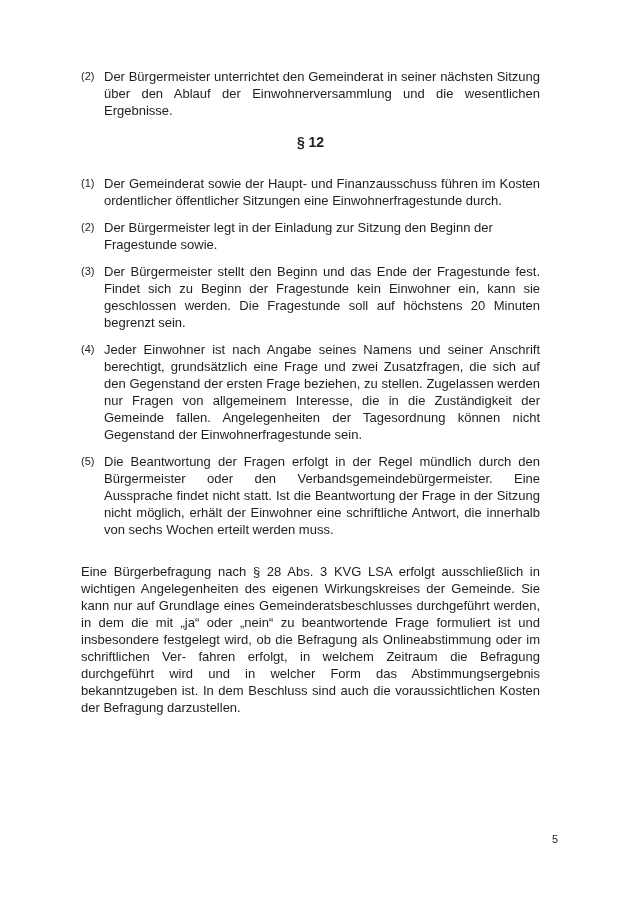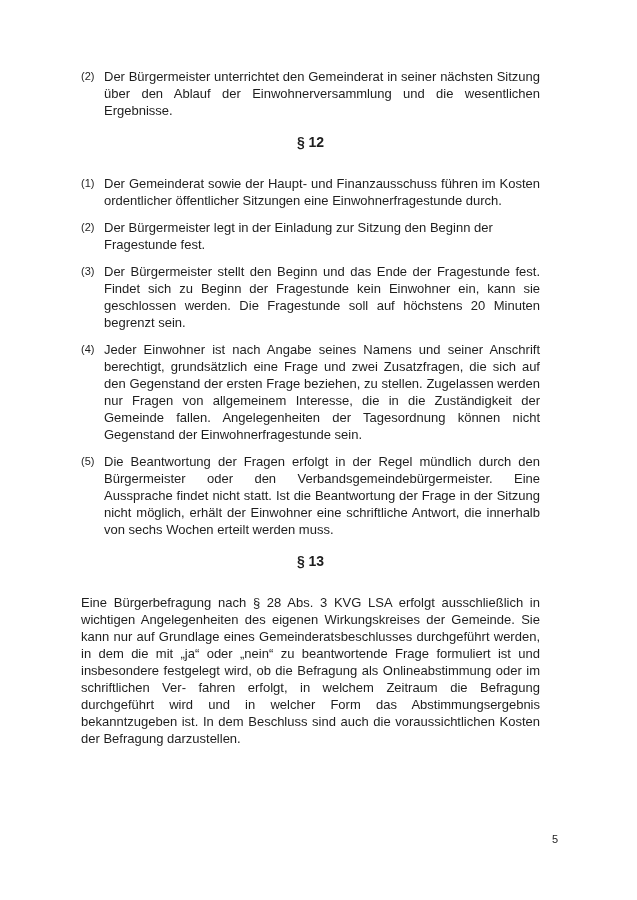--- a/index.html
+++ b/index.html
@@ -80,39 +80,38 @@
     <span class="heading-num">§ 12</span>
   </div>
 
   <div class="list-item">
     <span class="item-num">(1)</span>
     <span class="item-text just">Der Gemeinderat sowie der Haupt- und Finanzausschuss führen im Kosten ordentlicher öffentlicher Sitzungen eine Einwohnerfragestunde durch.</span>
   </div>
 
   <div class="list-item">
     <span class="item-num">(2)</span>
-    <span class="item-text left">Der Bürgermeister legt in der Einladung zur Sitzung den Beginn der Fragestunde fest.</span>
+    <span class="item-text left">Der Bürgermeister legt in der Einladung zur Sitzung den Beginn der Fragestunde sowie.</span>
   </div>
 
   <div class="list-item">
     <span class="item-num">(3)</span>
     <span class="item-text just">Der Bürgermeister stellt den Beginn und das Ende der Fragestunde fest. Findet sich zu Beginn der Fragestunde kein Einwohner ein, kann sie geschlossen werden. Die Fragestunde soll auf höchstens 20 Minuten begrenzt sein.</span>
   </div>
 
   <div class="list-item">
     <span class="item-num">(4)</span>
     <span class="item-text just">Jeder Einwohner ist nach Angabe seines Namens und seiner Anschrift berechtigt, grundsätzlich eine Frage und zwei Zusatzfragen, die sich auf den Gegenstand der ersten Frage beziehen, zu stellen. Zugelassen werden nur Fragen von allgemeinem Interesse, die in die Zuständigkeit der Gemeinde fallen. Angelegenheiten der Tagesordnung können nicht Gegenstand der Einwohnerfragestunde sein.</span>
   </div>
 
   <div class="list-item">
     <span class="item-num">(5)</span>
     <span class="item-text just">Die Beantwortung der Fragen erfolgt in der Regel mündlich durch den Bürgermeister oder den Verbandsgemeindebürgermeister. Eine Aussprache findet nicht statt. Ist die Beantwortung der Frage in der Sitzung nicht möglich, erhält der Einwohner eine schriftliche Antwort, die innerhalb von sechs Wochen erteilt werden muss.</span>
   </div>
 
   <div class="section-heading">
-    <span class="heading-num">§ 13</span>
   </div>
 
   <p class="para just">Eine Bürgerbefragung nach § 28 Abs. 3 KVG LSA erfolgt ausschließlich in wichtigen Angelegenheiten des eigenen Wirkungskreises der Gemeinde. Sie kann nur auf Grundlage eines Gemeinderatsbeschlusses durchgeführt werden, in dem die mit „ja“ oder „nein“ zu beantwortende Frage formuliert ist und insbesondere festgelegt wird, ob die Befragung als Onlineabstimmung oder im schriftlichen Ver- fahren erfolgt, in welchem Zeitraum die Befragung durchgeführt wird und in welcher Form das Abstimmungsergebnis bekanntzugeben ist. In dem Beschluss sind auch die voraussichtlichen Kosten der Befragung darzustellen.</p>
 
 </div>
 
 <div class="page-number">5</div>
 
 </body></html>

